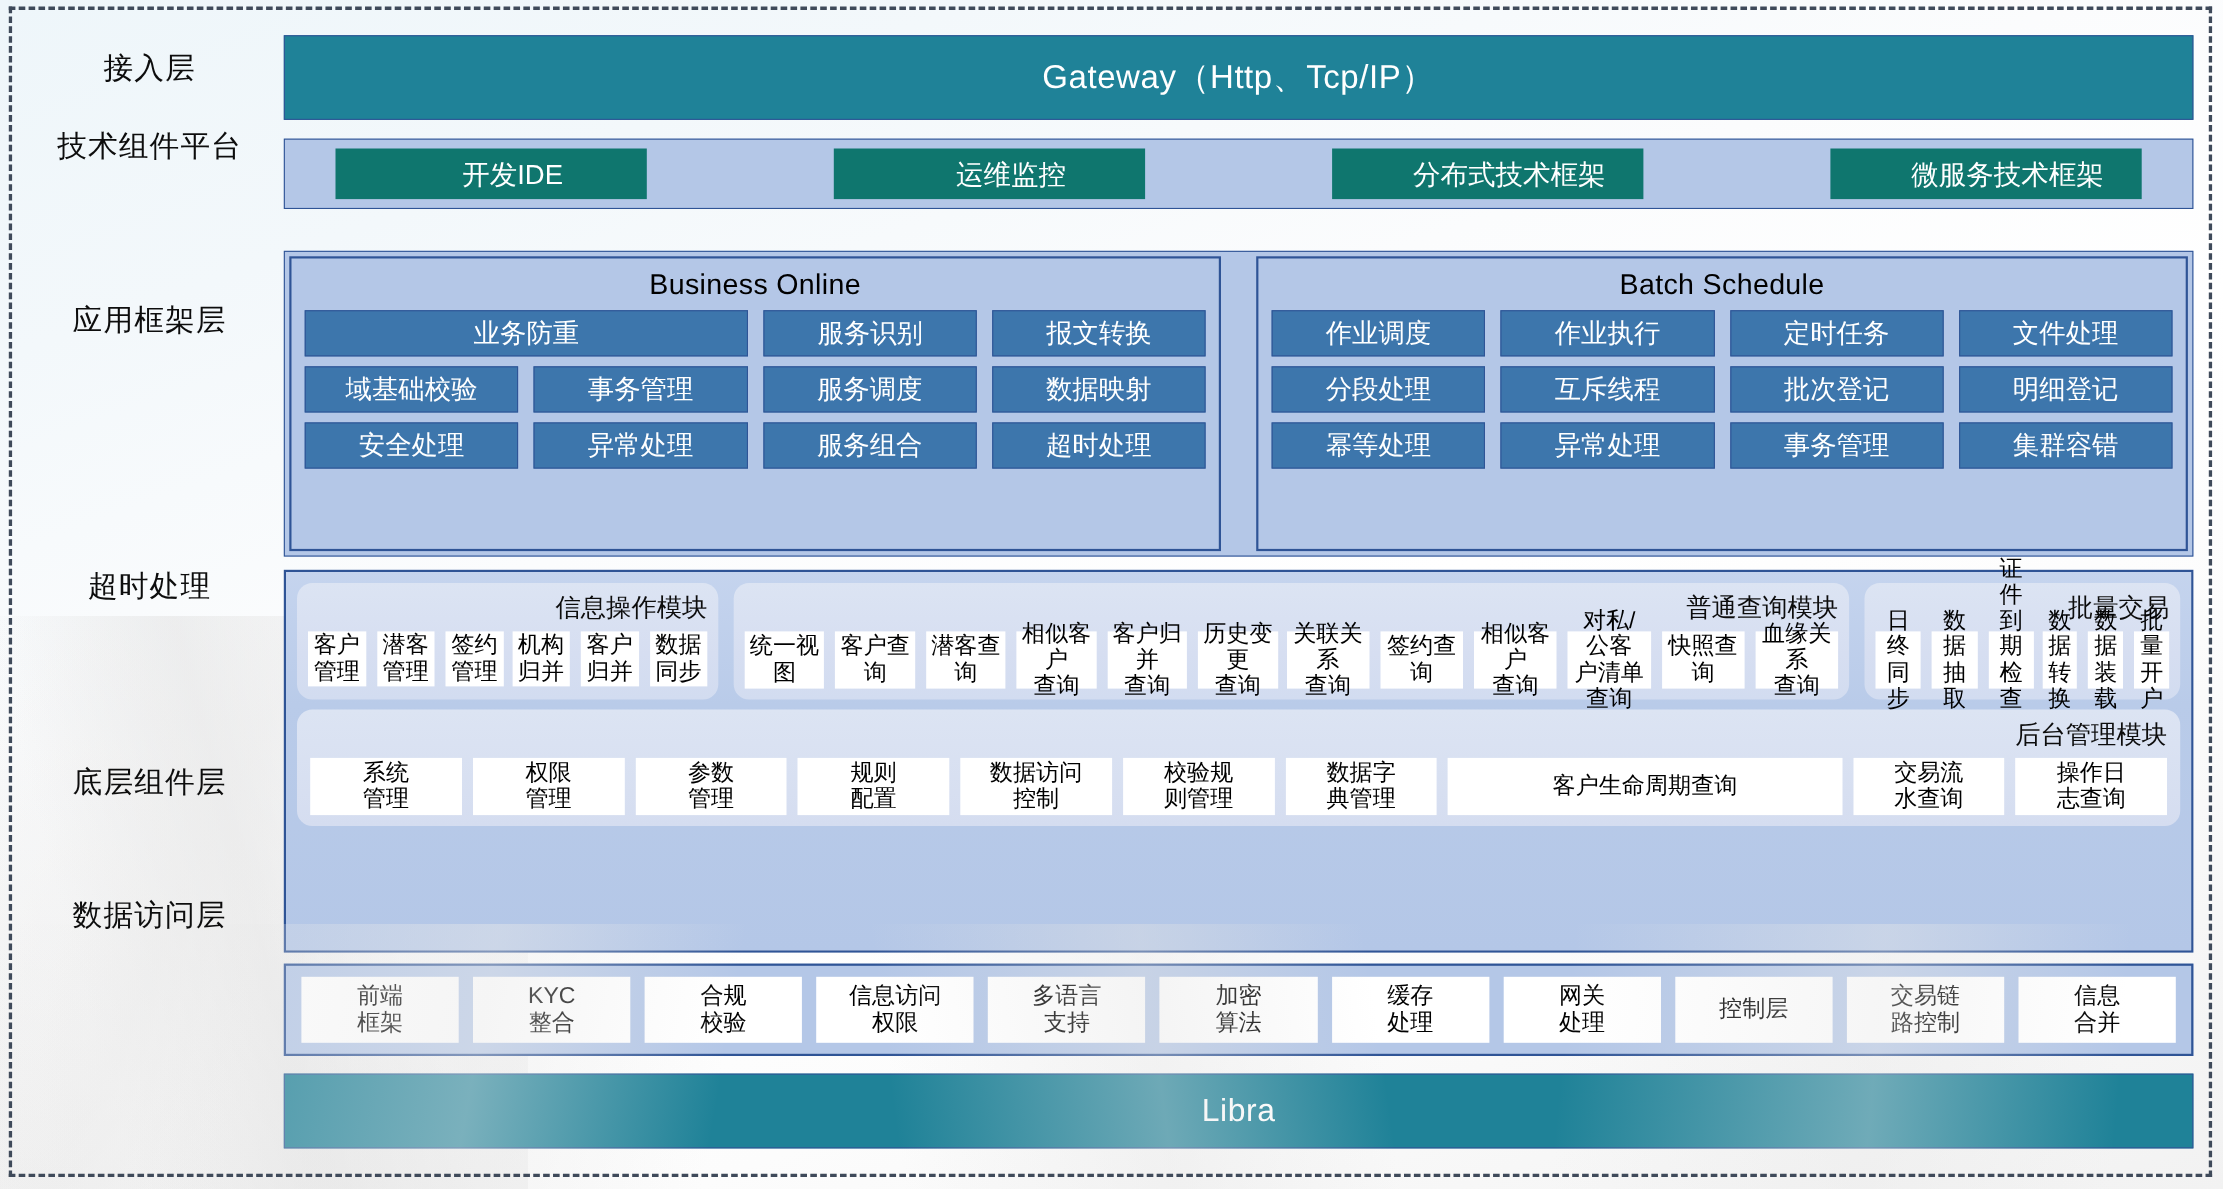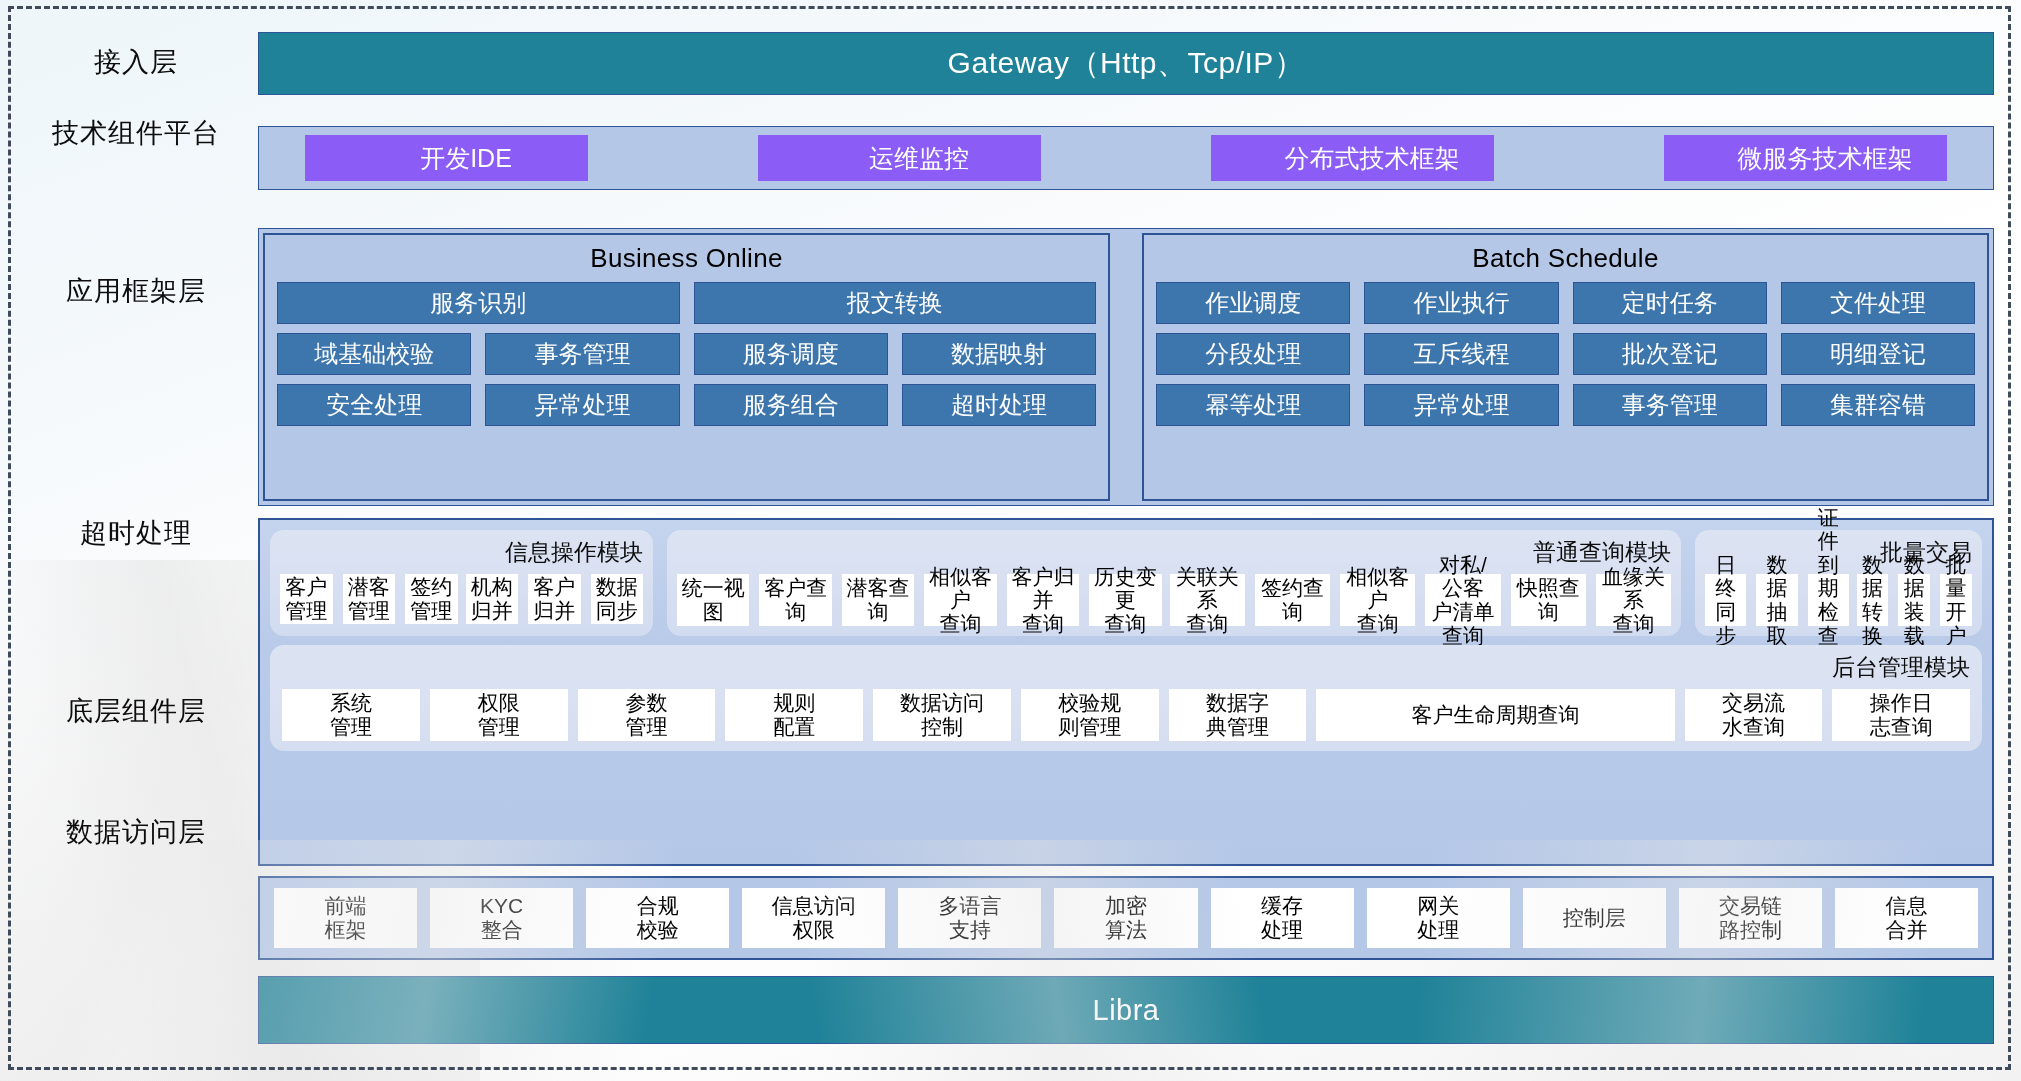--- a/index.html
+++ b/index.html
@@ -95,21 +95,21 @@
   }
 
   .tech-row {
     display: flex;
     align-items: center;
     justify-content: space-around;
     gap: 0;
     padding: 0 14px;
   }
   .tech-btn {
-    background: #8b5cf6;
+    background: #0f766e;
     color: #ffffff;
     font-size: 25px;
     height: 46px;
     flex: 1 1 0;
     max-width: 283px;
     display: flex;
     align-items: center;
     justify-content: center;
     box-sizing: border-box;
     padding-left: 39px;
@@ -236,37 +236,38 @@
 
   <div class="outer-frame"></div>
 
   <div class="row-label" style="top:44px;">接入层</div>
   <div class="row-label" style="top:115px;">技术组件平台</div>
   <div class="row-label" style="top:273px;">应用框架层</div>
   <div class="row-label" style="top:515px;">超时处理</div>
   <div class="row-label" style="top:693px;">底层组件层</div>
   <div class="row-label" style="top:814px;">数据访问层</div>
 
-  <div class="band teal-bar" style="left:258px; top:32px; width:1736px; height:63px;">Gateway（Http、Tcp/IP）</div>
+  <div class="band teal-bar" style="left:258px; top:32px; width:1736px; height:77px;">Gateway（Http、Tcp/IP）</div>
 
   <div class="band lightblue-panel tech-row" style="left:258px; top:126px; width:1736px; height:64px;" id="tech-platform">
       <div class="tech-btn">开发IDE</div>
       <div class="tech-gap"></div>
       <div class="tech-btn">运维监控</div>
       <div class="tech-gap"></div>
       <div class="tech-btn">分布式技术框架</div>
       <div class="tech-gap"></div>
       <div class="tech-btn">微服务技术框架</div>
     </div>
 
   <div class="band lightblue-panel" style="left:258px; top:228px; width:1736px; height:278px;" id="app-framework">
       <div class="fw-group">
         <div class="fw-title">Business Online</div>
         <div class="fw-rows">
           <div class="fw-row">
+            <div class="fw-tile span2">业务防重</div>
             <div class="fw-tile">服务识别</div>
             <div class="fw-tile">报文转换</div>
           </div>
           <div class="fw-row">
             <div class="fw-tile">域基础校验</div>
             <div class="fw-tile">事务管理</div>
             <div class="fw-tile">服务调度</div>
             <div class="fw-tile">数据映射</div>
           </div>
           <div class="fw-row">

